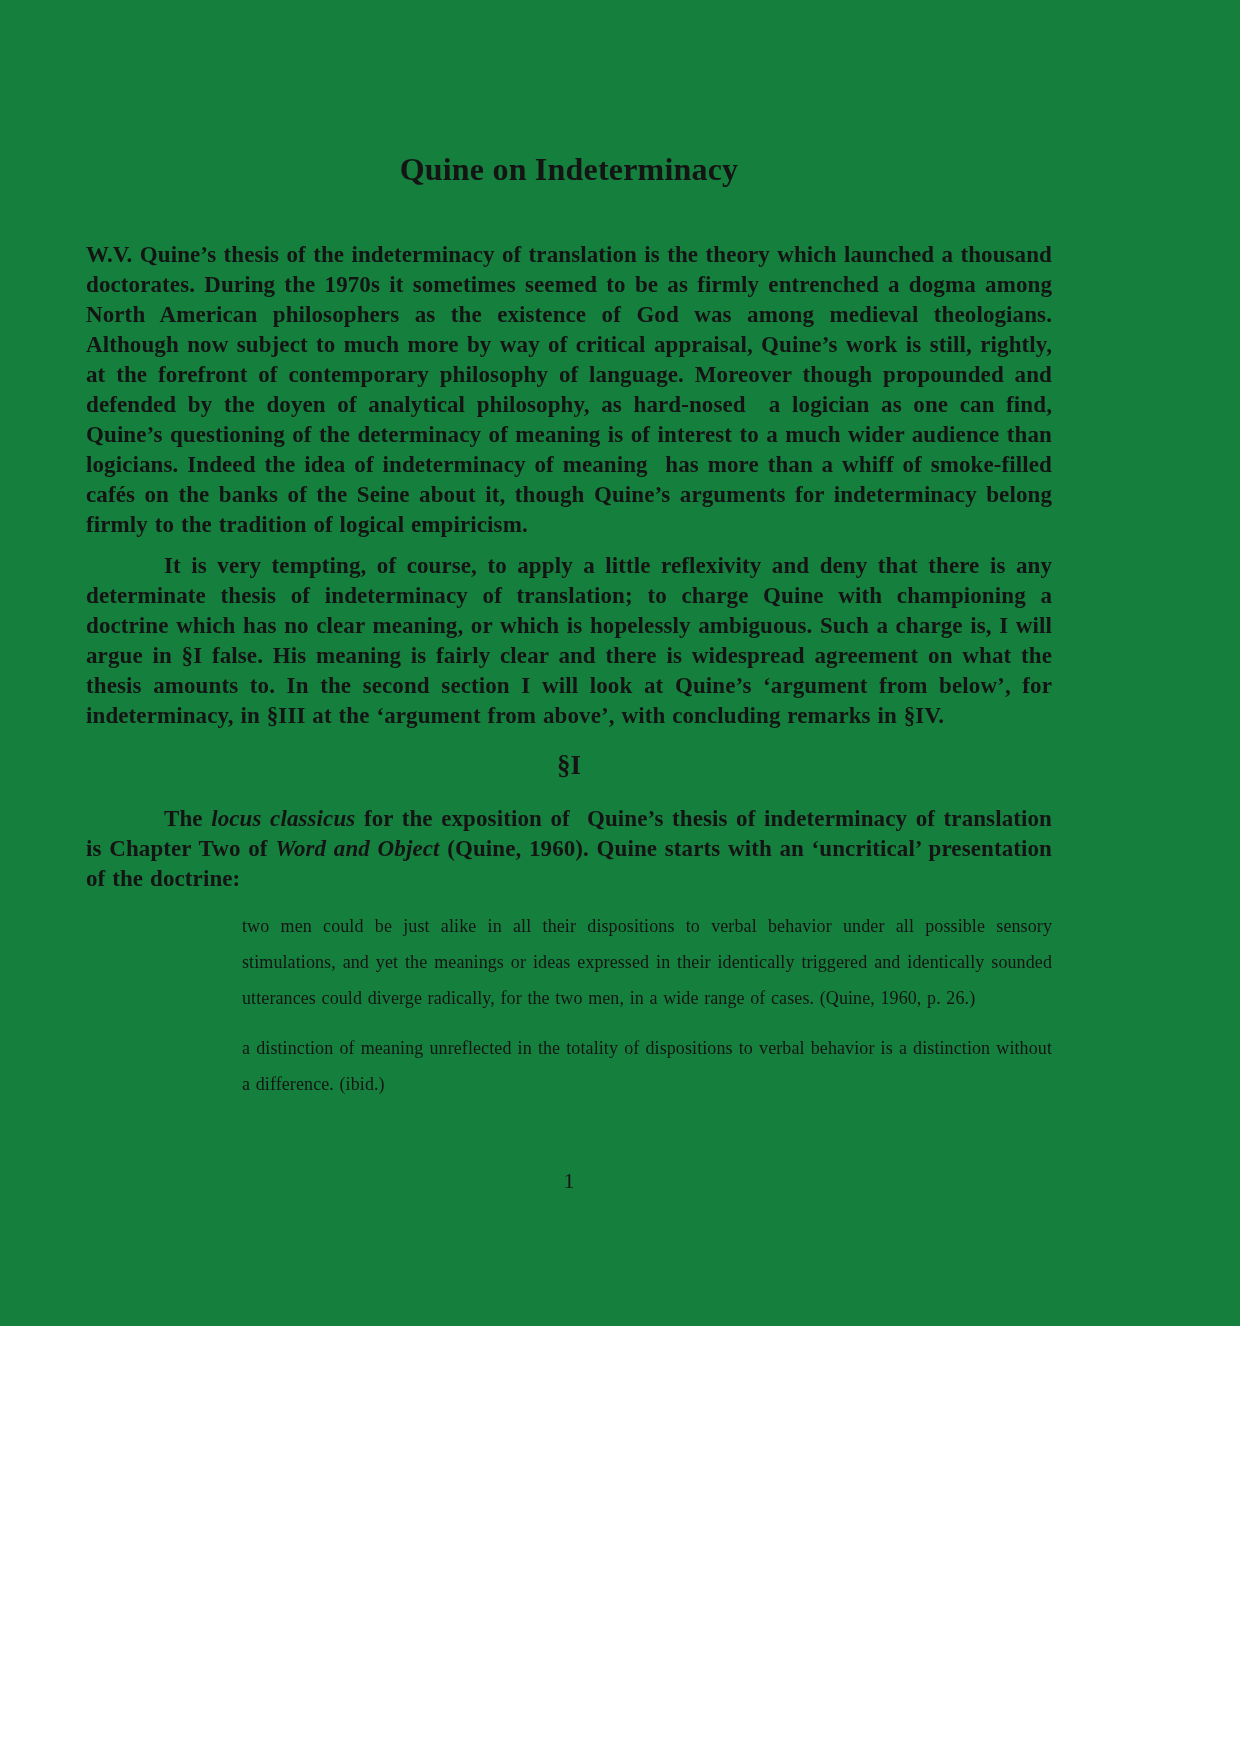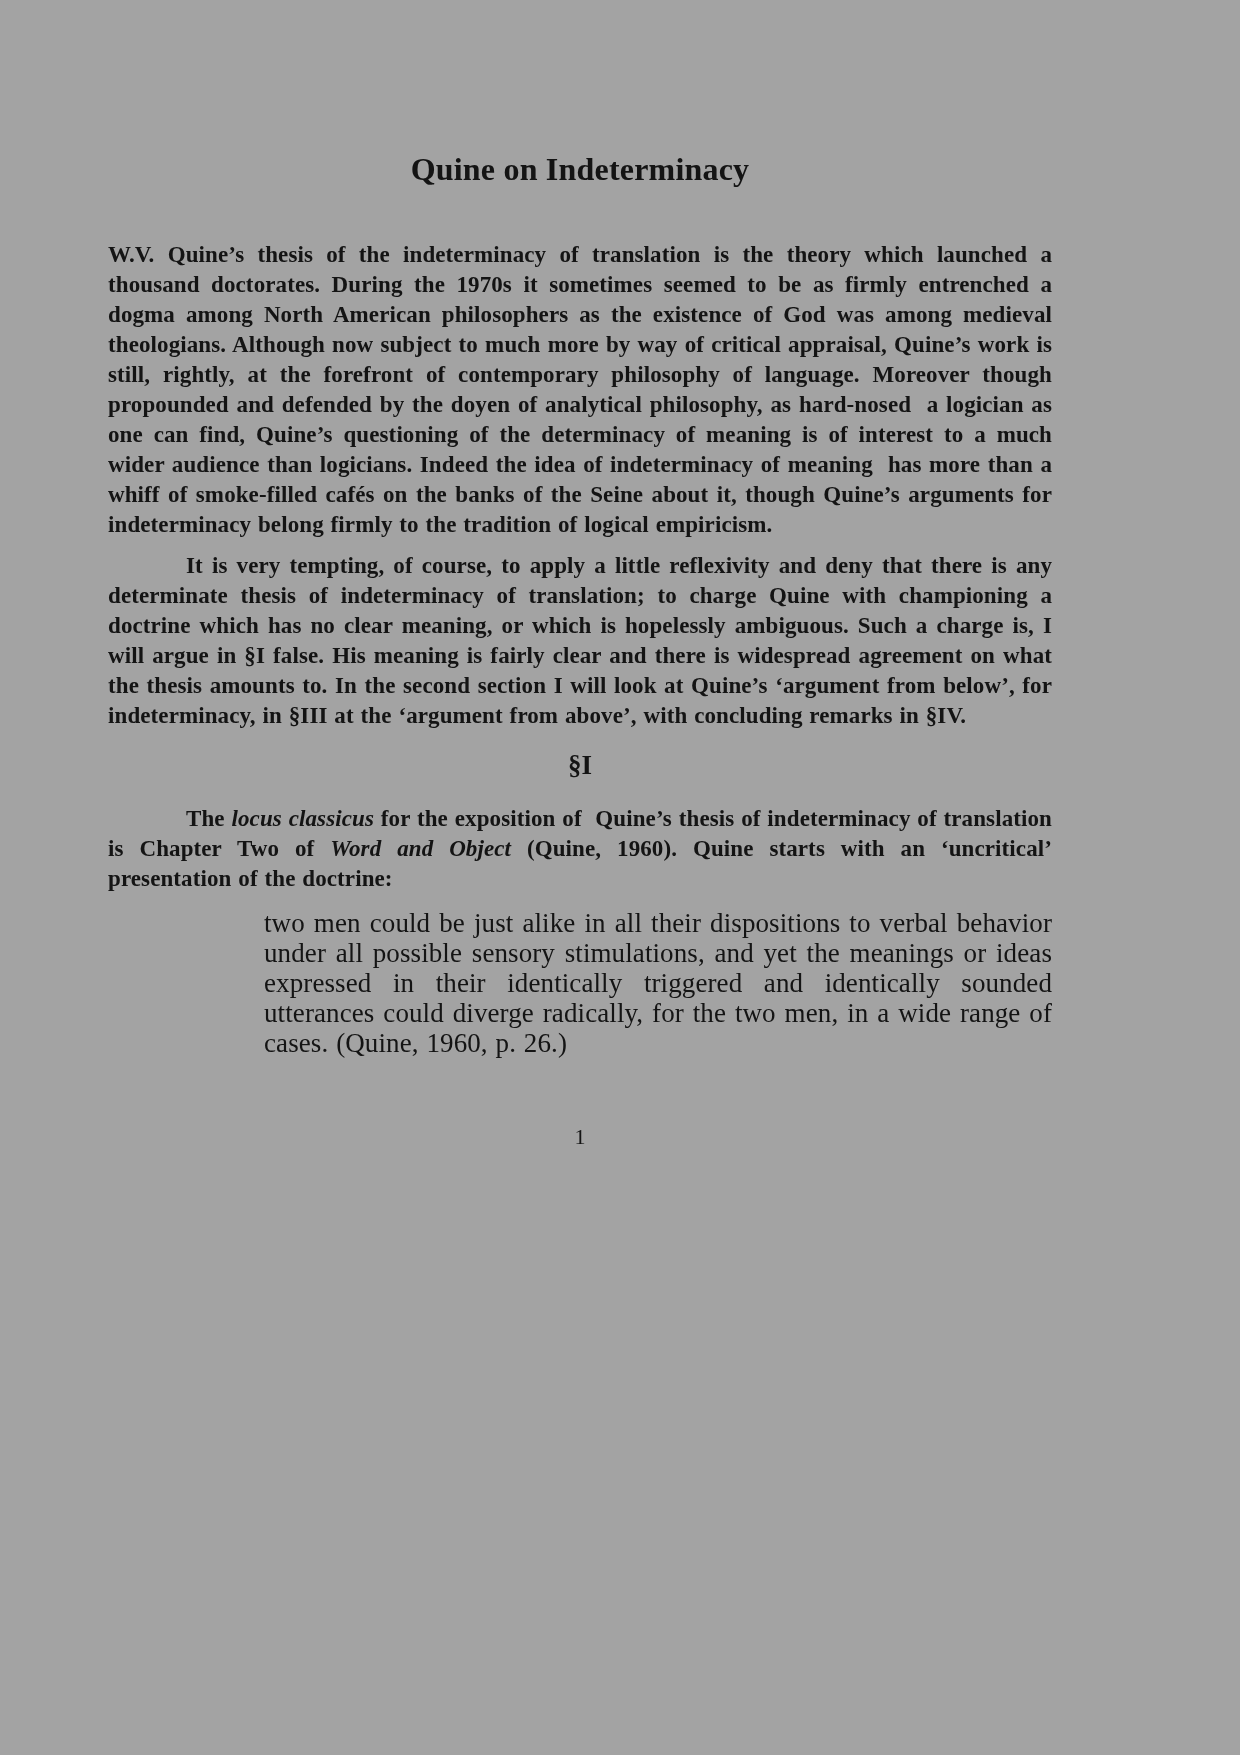--- a/index.html
+++ b/index.html
@@ -3,24 +3,24 @@
 <meta charset="utf-8">
 <style>
   html, body {
     margin: 0;
     padding: 0;
     background: #ffffff;
   }
   .page {
     position: relative;
     width: 1240px;
-    height: 1755px;
-    background: #a3a3a3;
+    height: 1326px;
+    background: #15803d;
     box-sizing: border-box;
-    padding: 0 188px 0 108px;
+    padding: 0 188px 0 86px;
     overflow: hidden;
     font-family: "Liberation Serif", "DejaVu Serif", serif;
     color: #141414;
   }
   .doc-title {
     font-size: 32px;
     font-weight: bold;
     line-height: 38px;
     text-align: center;
     margin: 150px 0 0 0;
@@ -46,22 +46,22 @@
   .mt-small   { margin-top: 21px; }
   .indent     { text-indent: 78px; }
   .section-heading {
     font-size: 27px;
     font-weight: bold;
     line-height: 36px;
     text-align: center;
     margin: 16px 0 0 0;
   }
   .block-quote {
-    font-size: 27px;
-    line-height: 30px;
+    font-size: 18px;
+    line-height: 36px;
     text-align: justify;
     margin: 14px 0 0 156px;
     word-spacing: 1px;
     letter-spacing: 0.1px;
   }
   .page-number {
     font-size: 22px;
     line-height: 30px;
     text-align: center;
     margin-top: 64px;
@@ -80,16 +80,17 @@
 
   <p class="body-para mt-para indent">It is very tempting, of course, to apply a little reflexivity and deny that there is any determinate thesis of indeterminacy of translation; to charge Quine with championing a doctrine which has no clear meaning, or which is hopelessly ambiguous. Such a charge is, I will argue in §I false. His meaning is fairly clear and there is widespread agreement on what the thesis amounts to. In the second section I will look at Quine’s ‘argument from below’, for indeterminacy, in §III at the ‘argument from above’, with concluding remarks in §IV.</p>
 
   <h2 class="section-heading">§I</h2>
 
   <p class="body-para mt-small indent"><span>The </span><span class="seg-i">locus classicus</span><span> for the exposition of &nbsp;Quine’s thesis of indeterminacy of translation is Chapter Two of </span><span class="seg-i">Word and Object</span><span> (Quine, 1960). Quine starts with an ‘uncritical’ presentation of the doctrine:</span></p>
 
   <blockquote class="block-quote">two men could be just alike in all their dispositions to verbal behavior under all possible sensory stimulations, and yet the meanings or ideas expressed in their identically triggered and identically sounded utterances could diverge radically, for the two men, in a wide range of cases. (Quine, 1960, p. 26.)</blockquote>
 
 
+  <blockquote class="block-quote">a distinction of meaning unreflected in the totality of dispositions to verbal behavior is a distinction without a difference. (ibid.)</blockquote>
 
   <div class="page-number">1</div>
 
 </div>
 
 </body></html>

